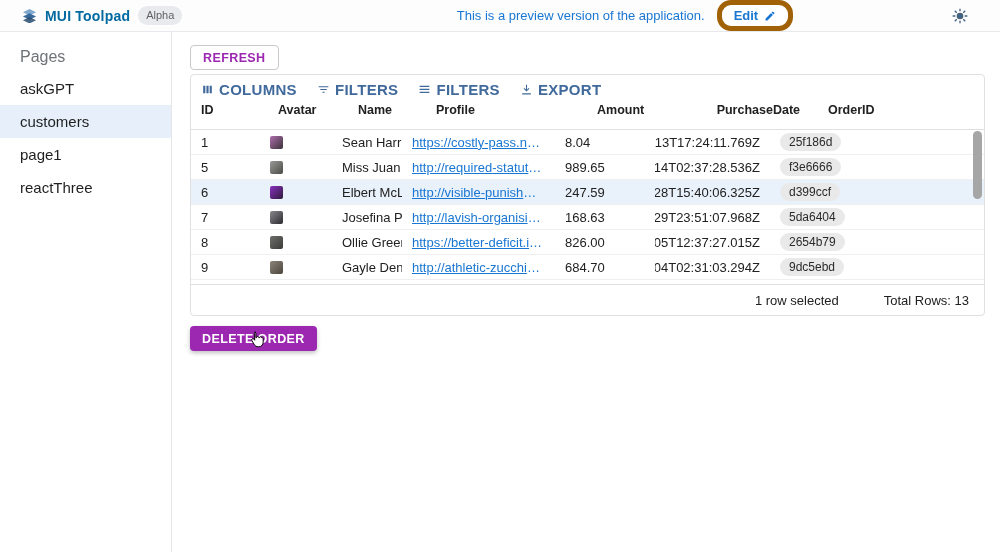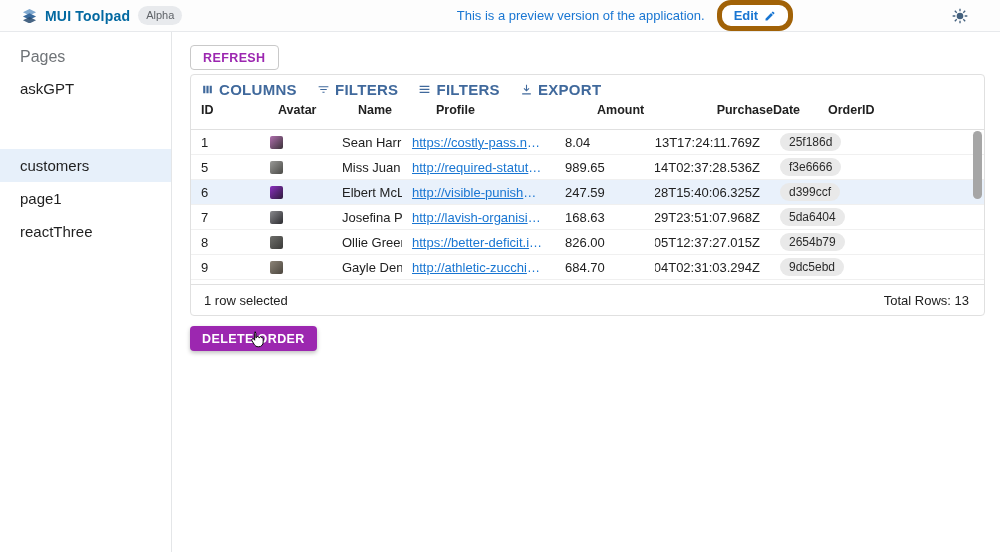--- a/index.html
+++ b/index.html
@@ -21,21 +21,21 @@
     border-radius:14px; padding:3px 12px; cursor:pointer; }
   .bar-right { width:80px; display:flex; justify-content:center; }
   .icon-btn { background:none; border:none; cursor:pointer; display:flex; }
 
   
   .sidebar { position:absolute; left:0; top:32px; width:172px; height:520px;
     background:#fff; border-right:1px solid #e4e6e8; }
   .sidebar-label { font-size:16px; color:#6f7377; padding:16px 0 6px 20px; }
   .side-item { height:33px; display:flex; align-items:center; padding-left:20px;
     font-size:15px; color:#1f1f1f; cursor:pointer; }
-  .side-item.selected { background:#e7f0fa;margin-top:44px; }
+  .side-item.selected { background:#e7f0fa; }
 
   
   .main { position:absolute; left:172px; top:32px; width:828px; height:520px; background:#fff; }
   .refresh-btn { margin:13px 0 0 18px; height:25px; padding:0 12px;
     background:#fff; border:1px solid #c9c9c9; border-radius:4px;
     color:#9c27b0; font-size:12.5px; font-weight:bold; letter-spacing:.4px; cursor:pointer; }
 
   
   .grid { position:relative; margin:4px 0 0 18px; width:795px; height:242px;
     border:1px solid #e0e0e0; border-radius:4px; background:#fff;
@@ -51,21 +51,21 @@
   .grid-row.selected { background:#e9f1fb; }
   .cell { padding:0 10px; white-space:nowrap; overflow:hidden; display:flex; align-items:center; }
   .c-id{width:69px}.c-avatar{width:72px}.c-name{width:70px}.c-profile{width:153px}
   .c-amount{width:100px}.c-date{width:115px; justify-content:flex-end}.c-order{flex:1}
   .avatar { width:13px; height:13px; border-radius:2px; }
   .profile-link { color:#1976d2; text-decoration:underline; font-size:13px;
     overflow:hidden; white-space:nowrap; text-overflow:ellipsis; }
   .chip { background:#e9e9e9; color:#2a2a2a; font-size:12px; line-height:1;
     padding:3px 9px; border-radius:12px; }
   .grid-footer { height:31px; border-top:1px solid #e0e0e0; display:flex;
-    align-items:center; justify-content:space-between; padding:0 15px 0 13px; font-size:13px;gap:45px; }
+    align-items:center; justify-content:flex-end; padding:0 15px 0 13px; font-size:13px;gap:45px; }
   .vscroll-thumb { position:absolute; right:2px; top:56px; width:9px; height:68px;
     background:#a6a6a6; border-radius:5px; cursor:grab; }
 
   .delete-btn { margin:10px 0 0 18px; height:25px; padding:0 12px;
     background:#9c27b0; border:none; border-radius:4px; color:#fff;
     font-size:12.5px; font-weight:bold; letter-spacing:.4px; cursor:pointer;
     box-shadow:0 2px 4px rgba(0,0,0,.25); }
 
   .cursor-overlay { position:absolute; left:249px; top:331px; pointer-events:none; }
 </style>

